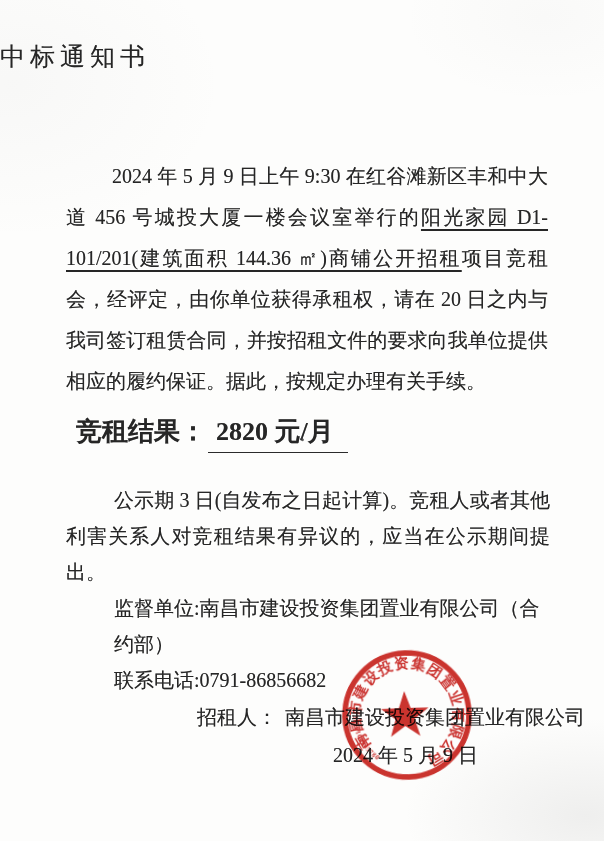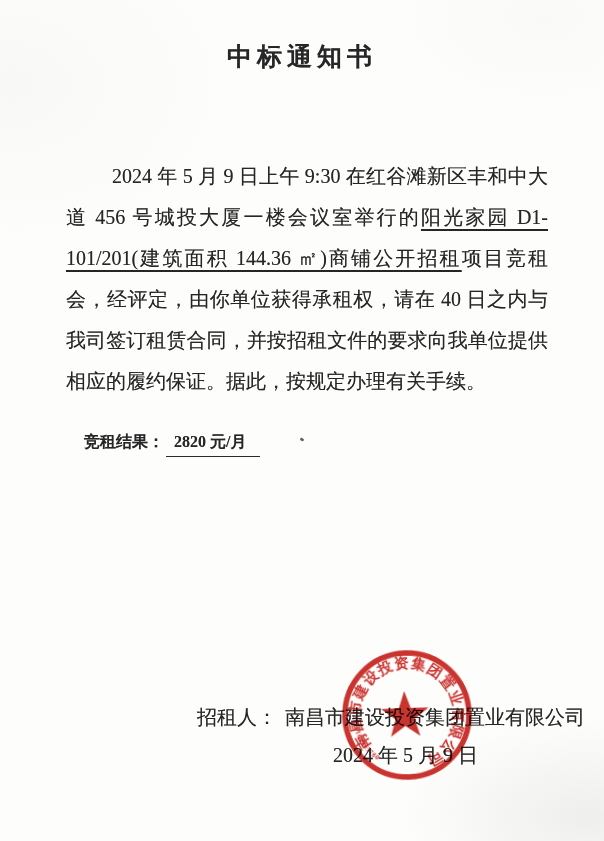--- a/index.html
+++ b/index.html
@@ -13,22 +13,22 @@
       radial-gradient(300px 220px at 2% 10%, rgba(150,150,150,0.05), transparent 70%),
       radial-gradient(200px 120px at 90% 2%, rgba(150,150,150,0.04), transparent 70%),
       #fdfdfc;
     font-family:"Liberation Serif","DejaVu Serif",serif;
     color:#262626;
   }
   .txt{ text-shadow:0 0 0.6px rgba(30,30,30,0.45); }
 
   .title{
     position:absolute; top:40px; left:0; width:100%;
-    margin:0; text-align:center;
-    font-size:25px; font-weight:700; letter-spacing:5px;
+    margin:0; 
+    font-size:25px; font-weight:400; letter-spacing:5px;
   }
 
   .recipient{
     position:absolute; top:120px; left:66px;
     font-size:20px; font-weight:700;
   }
   .recipient-name{
     display:inline-block;
     border-bottom:2px solid #2b2b2b;
     padding:0 3px 2px 1px;
@@ -41,22 +41,22 @@
     text-align:justify; text-indent:46px;
   }
   .hl{
     font-weight:400;
     text-decoration:underline;
     text-underline-offset:5px;
     text-decoration-thickness:1.6px;
   }
 
   .result-line{
-    position:absolute; top:414px; left:84px;
-    font-size:16px; font-weight:700;margin-top:18px;
+    position:absolute; top:414px; left:76px;
+    font-size:26px; font-weight:700;
   }
   .result-value{
     display:inline-block;
     border-bottom:1.8px solid #2b2b2b;
     padding:0 14px 3px 8px;
     margin-left:2px;
   }
 
   .notice-block{
     position:absolute; top:482px; left:66px; width:484px;
@@ -96,27 +96,32 @@
 </style>
 </head>
 <body>
 
 <div class="page">
 
   <h1 class="title txt">中标通知书</h1>
 
 
   <p class="body-para txt">
-    <span>2024 年 5 月 9 日上午 9:30 在红谷滩新区丰和中大道 456 号城投大厦一楼会议室举行的</span><span class="hl">阳光家园 D1-101/201(建筑面积 144.36 ㎡)商铺公开招租</span><span>项目竞租会，经评定，由你单位获得承租权，请在 40 日之内与我司签订租赁合同，并按招租文件的要求向我单位提供相应的履约保证。据此，按规定办理有关手续。</span>
+    <span>2024 年 5 月 9 日上午 9:30 在红谷滩新区丰和中大道 456 号城投大厦一楼会议室举行的</span><span class="hl">阳光家园 D1-101/201(建筑面积 144.36 ㎡)商铺公开招租</span><span>项目竞租会，经评定，由你单位获得承租权，请在 20 日之内与我司签订租赁合同，并按招租文件的要求向我单位提供相应的履约保证。据此，按规定办理有关手续。</span>
   </p>
 
   <div class="result-line txt">
     <span>竞租结果：</span><span class="result-value">2820 元/月</span>
   </div>
 
+  <div class="notice-block txt">
+    <p class="notice">公示期 3 日(自发布之日起计算)。竞租人或者其他利害关系人对竞租结果有异议的，应当在公示期间提出。</p>
+    <div class="supervisor">监督单位:南昌市建设投资集团置业有限公司（合约部）</div>
+    <div class="phone">联系电话:0791-86856682</div>
+  </div>
 
   <div class="signature txt">
     <span>招租人：</span><span class="company">南昌市建设投资集团置业有限公司</span>
   </div>
 
   <div class="date-line txt">2024 年 5 月 9 日</div>
 
   <div class="speck"></div>
 
   <svg class="seal" viewBox="0 0 140 140" xmlns="http://www.w3.org/2000/svg">

